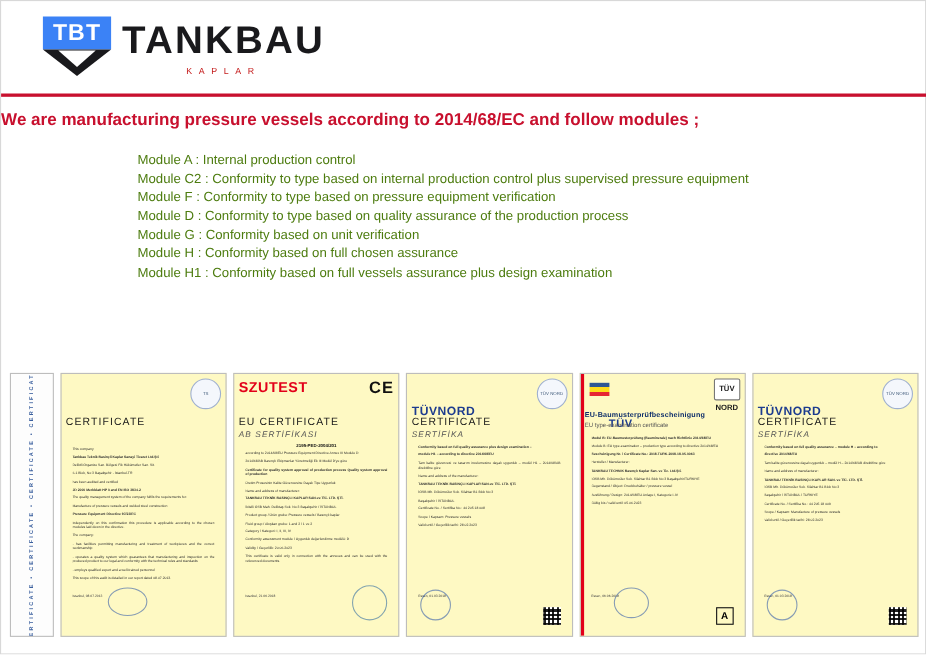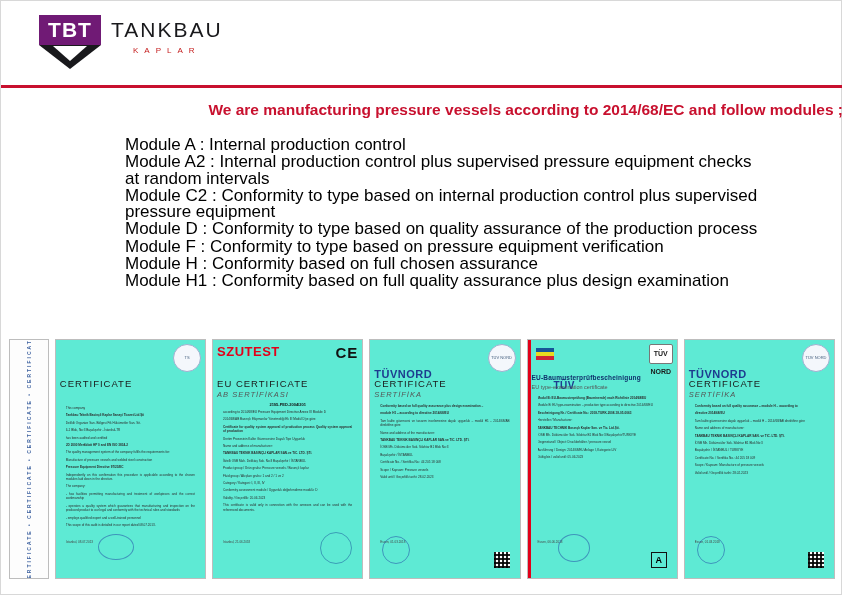--- a/index.html
+++ b/index.html
@@ -42,21 +42,21 @@
     position: relative;
     width: 62px;
     height: 56px;
   }
   .logo-mark .tbt-top {
     position: absolute;
     left: 0;
     top: 0;
     width: 62px;
     height: 30px;
-    background: #701a75;
+    background: #3b82f6;
     color: #ffffff;
     font-weight: bold;
     font-size: 21px;
     letter-spacing: 1px;
     text-align: center;
     line-height: 30px;
     font-family: "Liberation Sans", sans-serif;
   }
   .logo-mark .tbt-bottom {
     position: absolute;
@@ -76,22 +76,22 @@
     height: 0;
     border-left: 17px solid transparent;
     border-right: 17px solid transparent;
     border-top: 15px solid #ffffff;
   }
   .logo-text-wrap {
     margin-left: 10px;
     padding-top: 4px;
   }
   .logo-name {
-    font-size: 21px;
-    font-weight: normal;
+    font-size: 35px;
+    font-weight: bold;
     letter-spacing: 2px;
     color: #19191c;
     line-height: 1;
     font-family: "Liberation Sans", sans-serif;
   }
   .logo-sub {
     margin-top: 6px;
     font-size: 8px;
     letter-spacing: 6px;
     color: #c41a1a;
@@ -106,55 +106,55 @@
     height: 3px;
     background: #c8102e;
   }
 
   
   .title {
     position: absolute;
     left: 0;
     top: 100px;
     width: 842px;
-    text-align: right;
+    text-align: left;
     font-size: 15.5px;
     font-weight: bold;
     color: #c8102e;
     font-family: "Liberation Sans", sans-serif;
   }
 
   
   .modules {
     position: absolute;
     left: 124px;
     top: 136px;
     width: 640px;
-    font-size: 17px;
-    color: #000000;
+    font-size: 12px;
+    color: #4d7c0f;
     line-height: 16.6px;
     font-family: "Liberation Sans", sans-serif;
   }
   .modules .line {
     margin: 0 0 0.5px 0;
   }
 
   
   .certs {
     position: absolute;
     left: 8px;
     top: 338px;
     width: 826px;
     height: 240px;
     display: flex;
     gap: 6px;
   }
   .cert {
     position: relative;
-    background: #5eead4;
+    background: #fef9c3;
     border: 1px solid #bdbdbd;
     box-sizing: border-box;
     overflow: hidden;
     font-family: "Liberation Sans", sans-serif;
   }
   .cert.side-strip {
     width: 40px;
     background: #fdfdfd;
   }
   .cert.doc {
@@ -339,26 +339,26 @@
         <div class="logo-sub">KAPLAR</div>
       </div>
     </div>
     <div class="logo-underline"></div>
   </div>
 
   <div class="title">We are manufacturing pressure vessels according to 2014/68/EC and follow modules ;</div>
 
   <div class="modules">
     <div class="line">Module A : Internal production control</div>
-    <div class="line">Module A2 : Internal production control plus supervised pressure equipment checks at random intervals</div>
     <div class="line">Module C2 : Conformity to type based on internal production control plus supervised pressure equipment</div>
+    <div class="line">Module F : Conformity to type based on pressure equipment verification</div>
     <div class="line">Module D : Conformity to type based on quality assurance of the production process</div>
-    <div class="line">Module F : Conformity to type based on pressure equipment verification</div>
+    <div class="line">Module G : Conformity based on unit verification</div>
     <div class="line">Module H : Conformity based on full chosen assurance</div>
-    <div class="line">Module H1 : Conformity based on full quality assurance plus design examination</div>
+    <div class="line">Module H1 : Conformity based on full vessels assurance plus design examination</div>
   </div>
 
   <div class="certs">
 
     <div class="cert side-strip">
       <div class="cert-strip-text">CERTIFICATE • CERTIFICATE • CERTIFICATE • CERTIFICATE</div>
     </div>
 
     <div class="cert doc">
       <div class="cert-inner">

